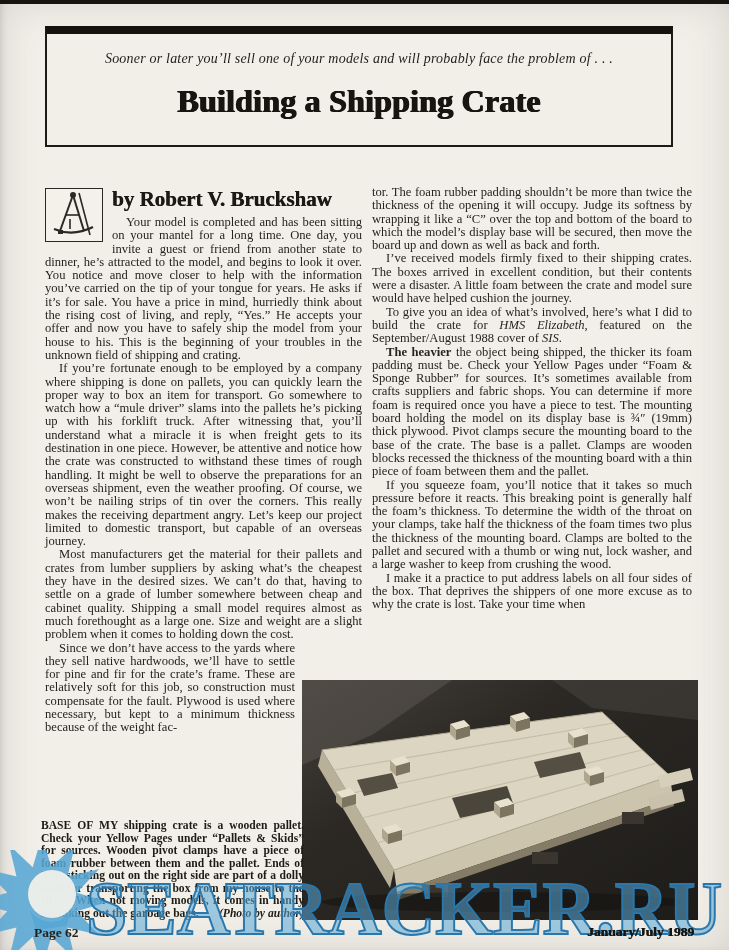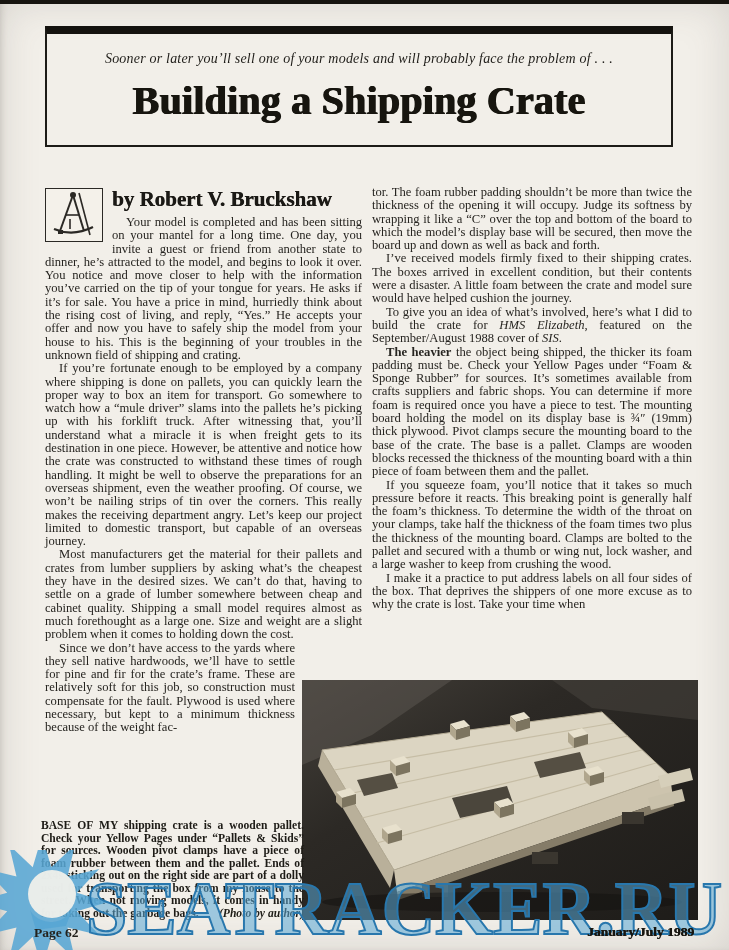--- a/index.html
+++ b/index.html
@@ -20,21 +20,21 @@
     border:2px solid #1d1b17;border-top:8px solid #14120e;
     background:transparent;text-align:center;
   }
   .kicker{
     margin:14px 10px 5px 10px;
     font-style:italic;font-size:14px;line-height:22px;color:#1f1d19;
     letter-spacing:.2px;white-space:nowrap;
   }
   .main-title{
     margin:8px 0 0 0;
-    font-size:40px;line-height:46px;font-weight:bold;color:#17150f;
+    font-size:32px;line-height:46px;font-weight:bold;color:#17150f;
     letter-spacing:.2px;
     text-shadow:.8px 0 0 #17150f, -.5px 0 0 #17150f;
   }
   .col{position:absolute;top:186px;font-size:12.6px;line-height:13.3px;text-align:justify;}
   .col p{margin:0;}
   .col-left{left:45px;width:317px;}
   .col-right{left:372px;width:320px;}
   .indent{text-indent:14px;}
   .p-narrow{width:250px;}
   .byline-icon-box{

